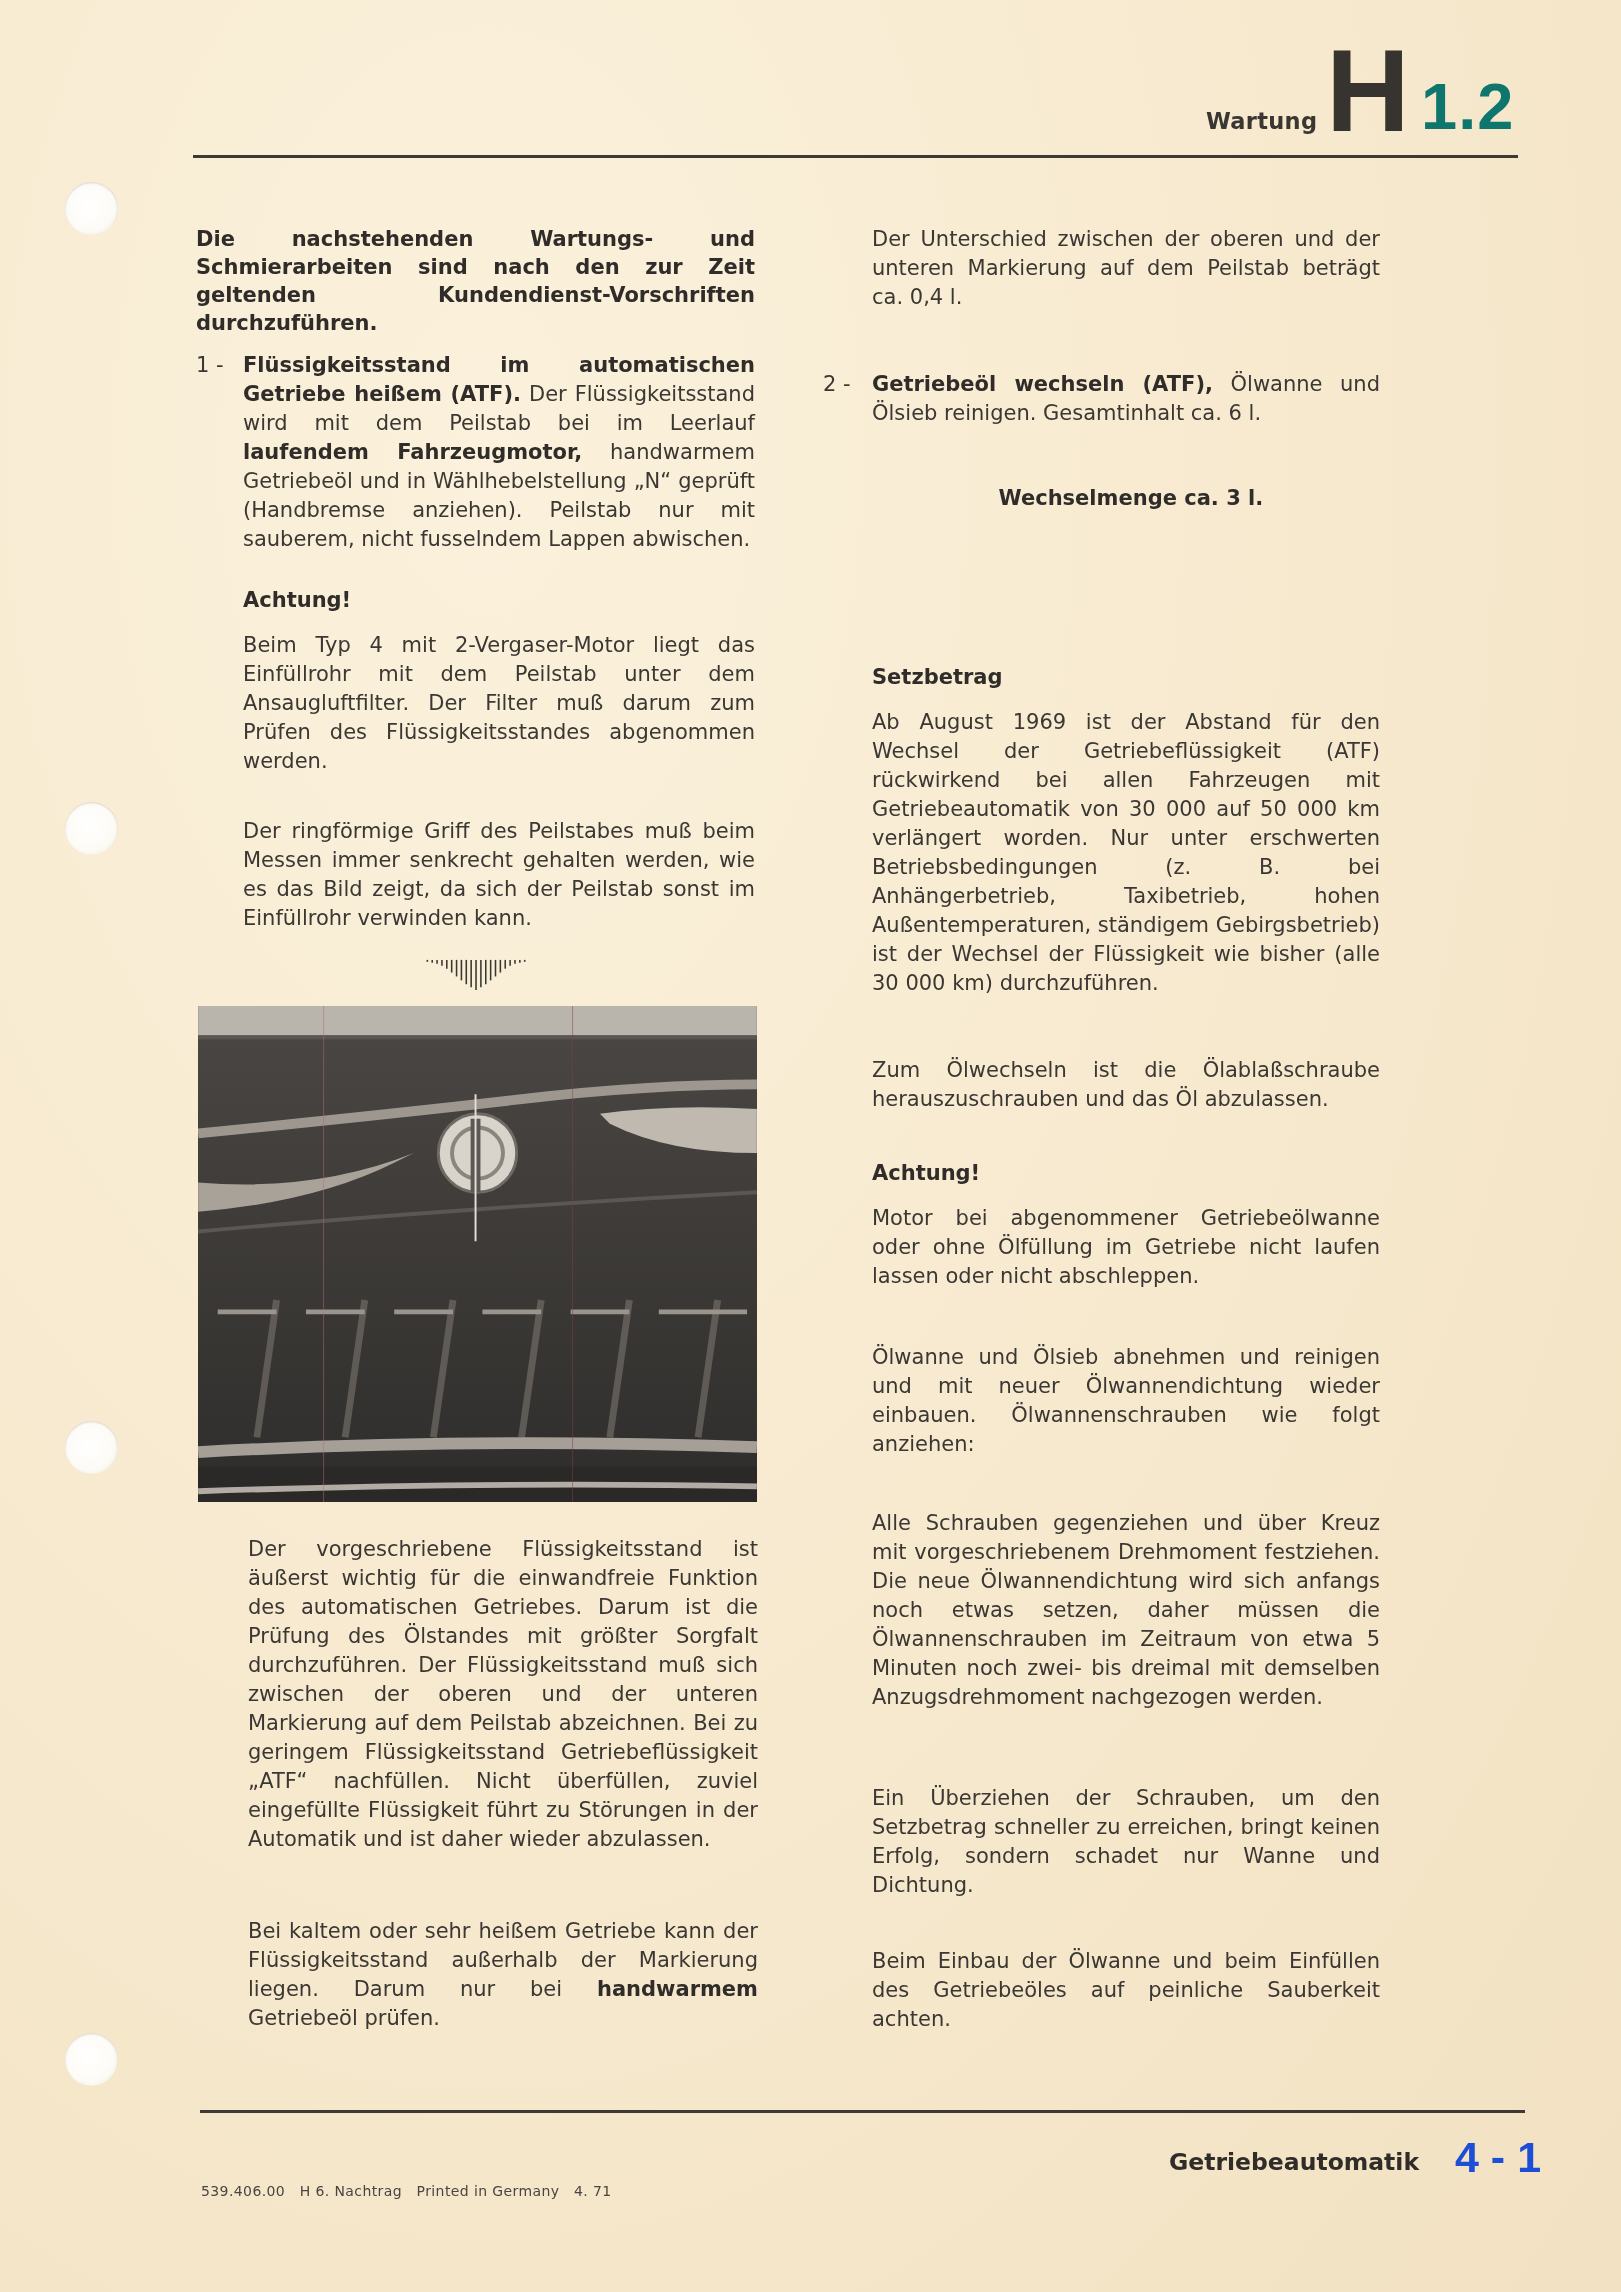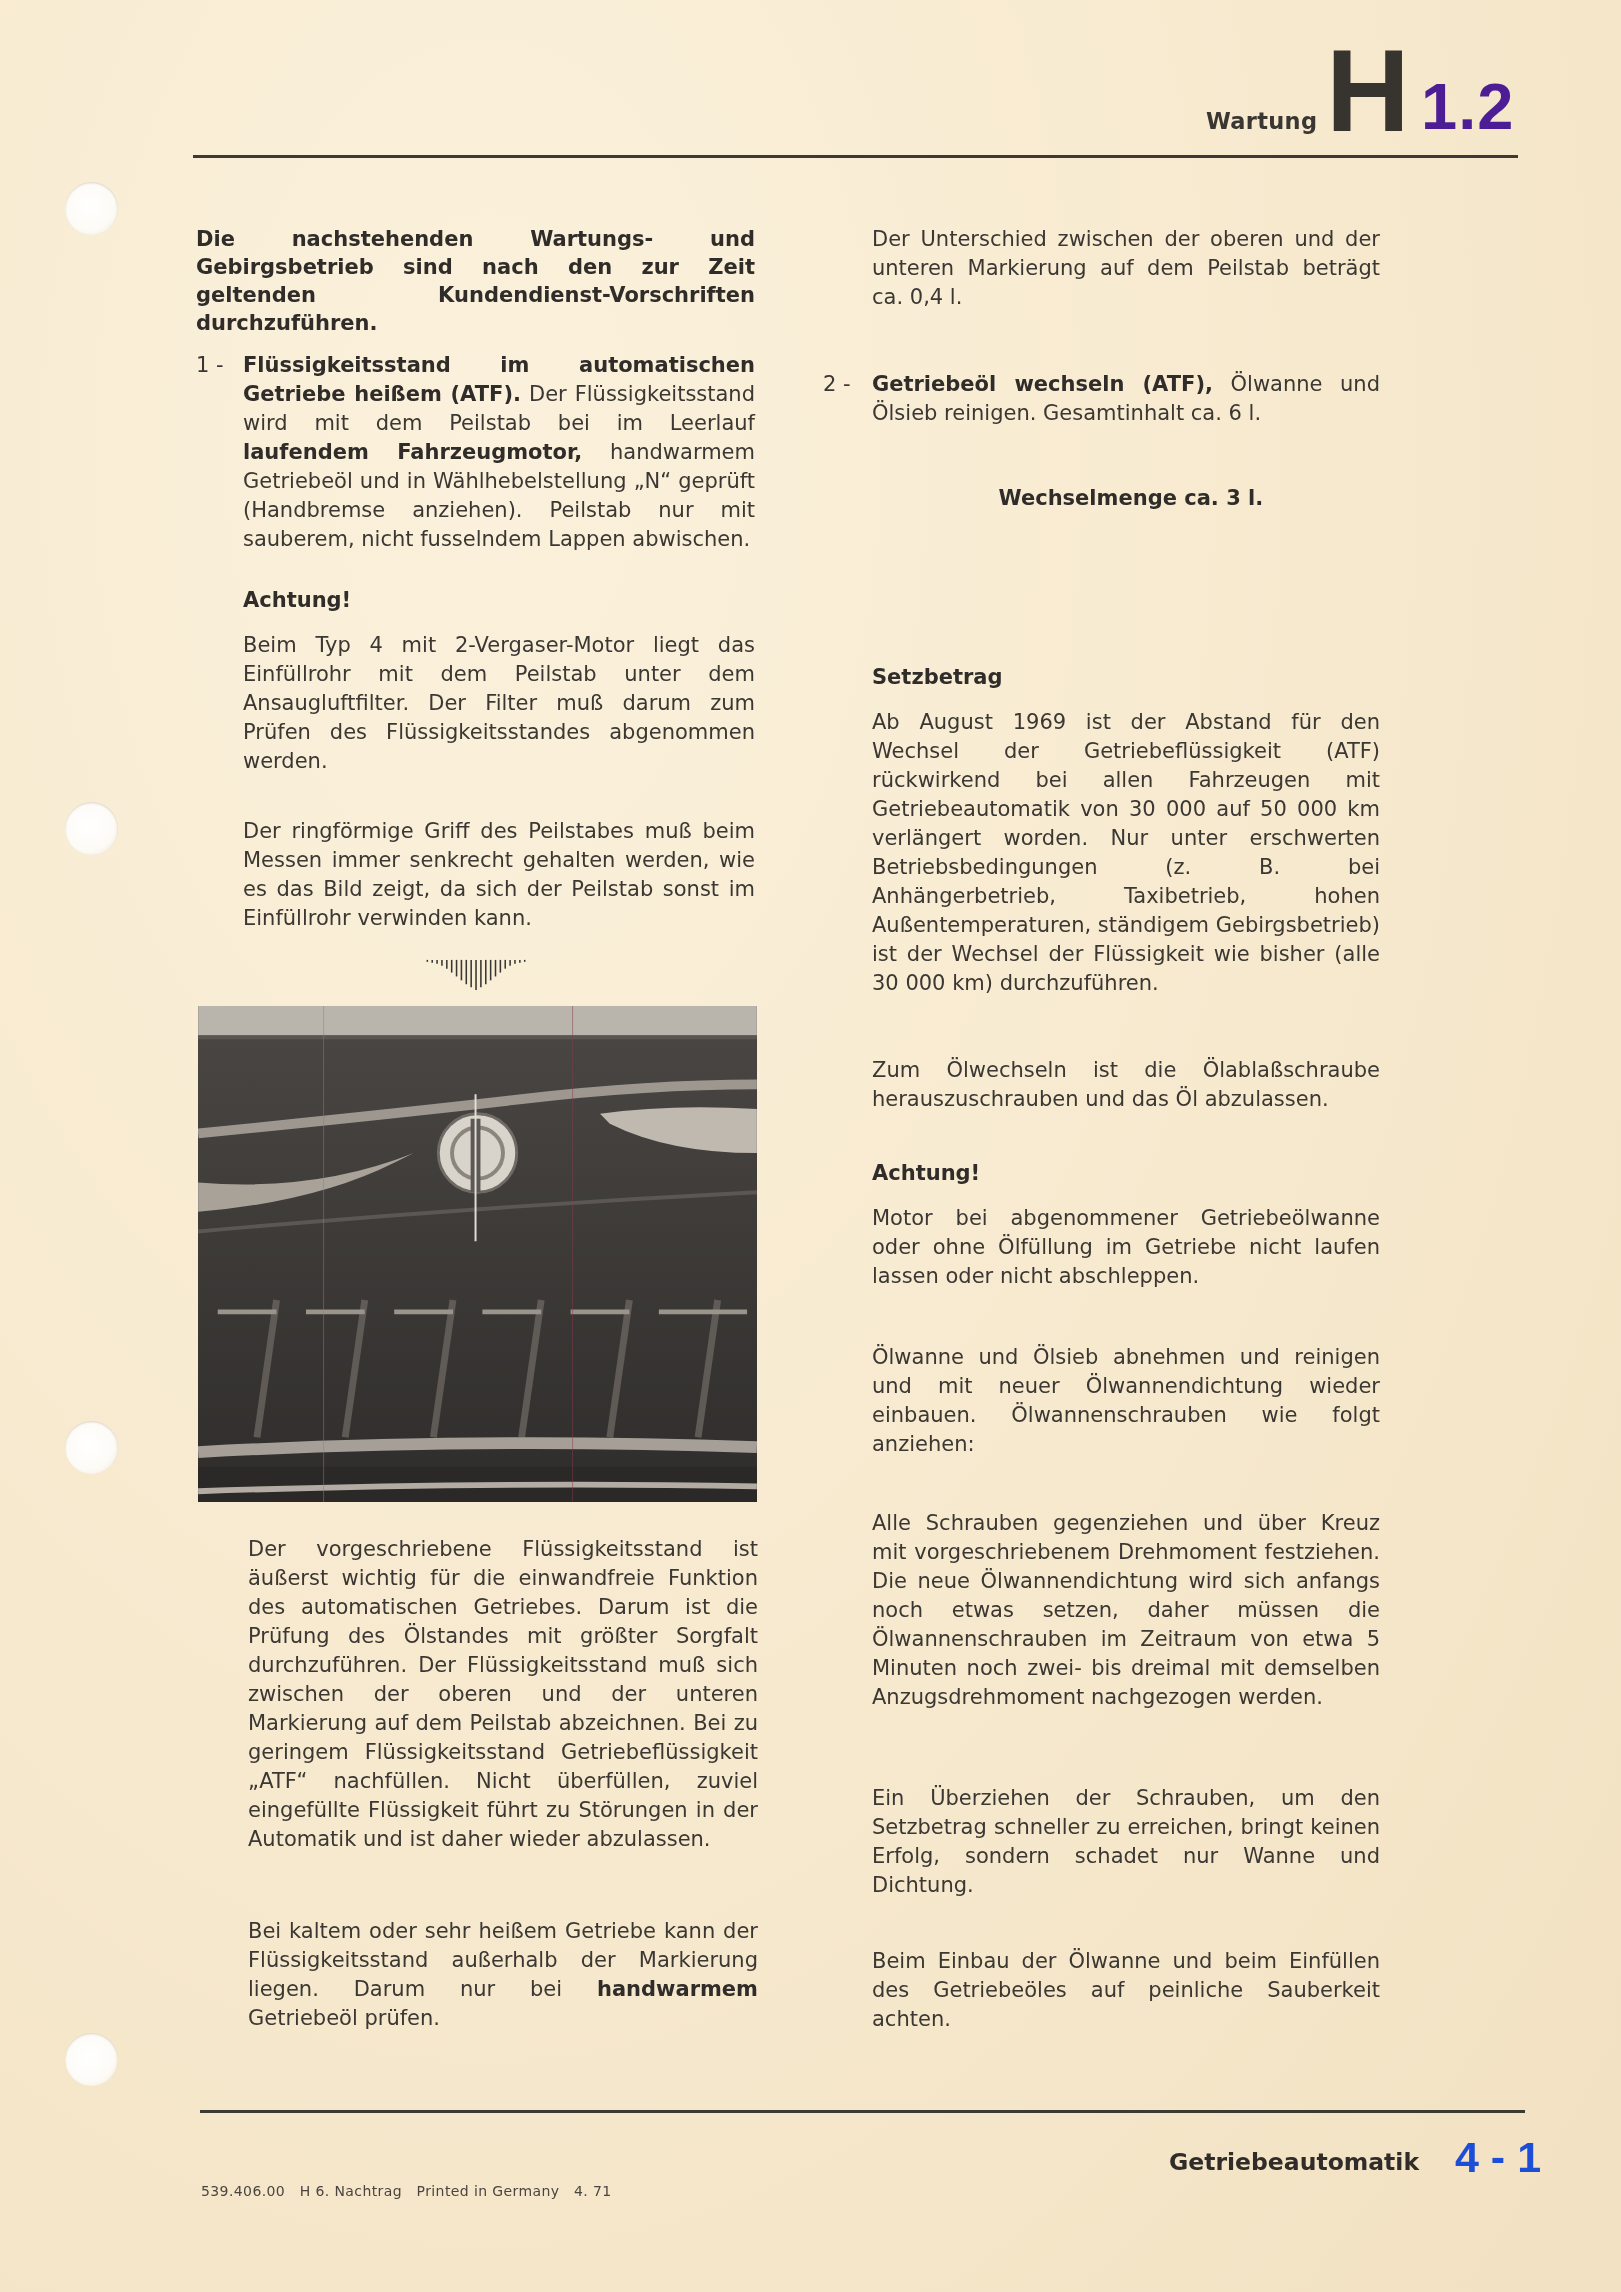--- a/index.html
+++ b/index.html
@@ -9,21 +9,21 @@
     background-image: radial-gradient(ellipse at 30% 20%, #fbf1dc 0%, #f6e8cc 60%, #f2e1c2 100%);
     font-family: "DejaVu Sans", sans-serif;
     color: #3a3632;
   }
   .hole { position: absolute; width: 53px; height: 53px; border-radius: 50%;
           background: radial-gradient(circle at 45% 45%, #ffffff 0%, #fdfbf6 60%, #eee6d6 100%);
           box-shadow: 0 1px 2px rgba(120,100,70,0.25) inset; }
   .rule { position: absolute; height: 2.9px; background: #3d3a36; }
   .hdr-word { position: absolute; left: 1206px; top: 108px; font-weight: bold; font-size: 22.5px; color: #3a3632; letter-spacing: 0.3px; }
   .hdr-H { position: absolute; left: 1326px; top: 33px; font-family: "Liberation Sans", sans-serif; font-weight: bold; font-size: 116px; line-height: 1; color: #37332f; }
-  .hdr-num { position: absolute; left: 1421px; top: 74px; font-family: "Liberation Sans", sans-serif; font-weight: bold; font-size: 65px; line-height: 1; color: #4c1d95; letter-spacing: 1px; }
+  .hdr-num { position: absolute; left: 1421px; top: 74px; font-family: "Liberation Sans", sans-serif; font-weight: bold; font-size: 65px; line-height: 1; color: #0f766e; letter-spacing: 1px; }
   .col { position: absolute; font-size: 21px; line-height: 29px; color: #3b3733; }
   .col p { margin: 0; text-align: justify; hyphens: manual; }
   .b { font-weight: bold; color: #2f2c29; }
   .num { position: absolute; font-size: 21px; line-height: 29px; }
   .center { text-align: center !important; }
   .photo { position: absolute; left: 198px; top: 1006px; width: 559px; height: 496px; overflow: hidden;
            background: #3e3c3a; }
   .arrow { position: absolute; left: 423px; top: 956px; width: 108px; height: 37px; }
   .foot-small { position: absolute; left: 201px; top: 2183px; font-size: 14px; color: #4a4541; letter-spacing: 0.4px; white-space: pre; }
   .foot-title { position: absolute; left: 1169px; top: 2148px; font-weight: bold; font-size: 23.5px; color: #2f2c29; }
@@ -38,21 +38,21 @@
 <div class="hole" style="left:65px; top:2033px;"></div>
 
 <div>
   <span class="hdr-word">Wartung</span>
   <span class="hdr-H">H</span>
   <span class="hdr-num">1.2</span>
   <div class="rule" style="left:193px; top:155px; width:1325px;"></div>
 </div>
 
 <div class="col" style="left:196px; top:225px; width:559px;">
-  <p class="b" style="line-height:28px;">Die nachstehenden Wartungs- und Gebirgsbetrieb sind nach den zur Zeit geltenden Kundendienst-Vorschriften durchzuführen.</p>
+  <p class="b" style="line-height:28px;">Die nachstehenden Wartungs- und Schmierarbeiten sind nach den zur Zeit geltenden Kundendienst-Vorschriften durchzuführen.</p>
 </div>
 
 <span class="num" style="left:196px; top:351px;">1 -</span>
 <div class="col" style="left:243px; top:351px; width:512px;">
   <p><span class="b">Flüssigkeitsstand im automatischen Getriebe heißem (ATF).</span><span> Der Flüssigkeitsstand wird mit dem Peilstab bei im Leerlauf </span><span class="b">laufendem Fahrzeugmotor,</span><span> handwarmem Getriebeöl und in Wählhebelstellung „N“ geprüft (Handbremse anziehen). Peilstab nur mit sauberem, nicht fusselndem Lappen abwischen.</span></p>
 </div>
 
 <div class="col" style="left:243px; top:586px; width:512px;">
   <p class="b" style="margin-bottom:15.7px;">Achtung!</p>
   <p>Beim Typ 4 mit 2-Vergaser-Motor liegt das Einfüllrohr mit dem Peilstab unter dem Ansaugluftfilter. Der Filter muß darum zum Prüfen des Flüssigkeitsstandes abgenommen werden.</p>

